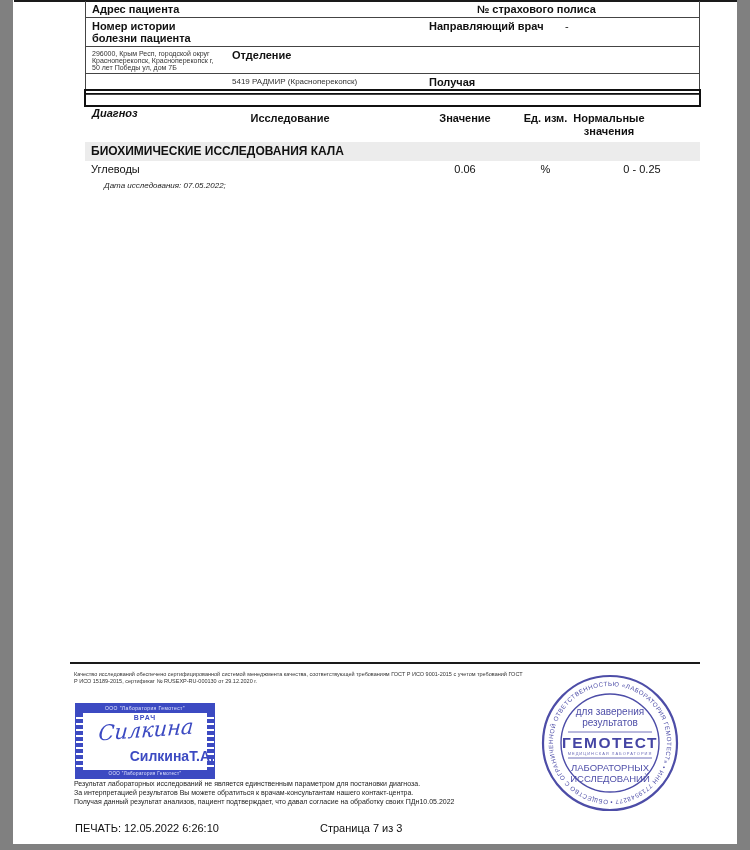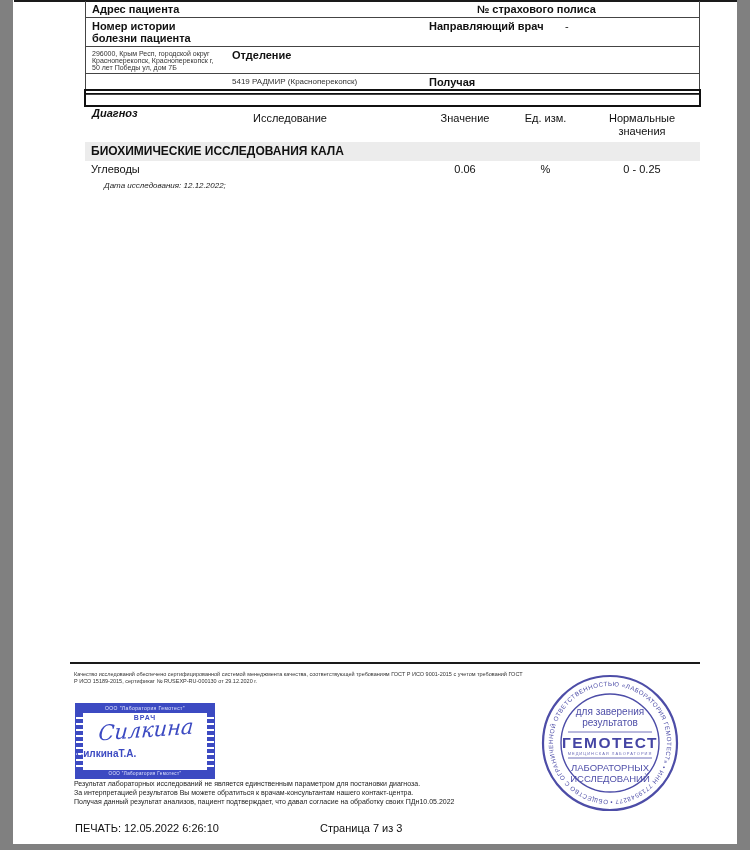--- a/index.html
+++ b/index.html
@@ -24,25 +24,25 @@
   .pcell.val2 { font-size:11px; color:#222; }
   .r1 { min-height:17px;gap:24px; }
   .r2 { min-height:24px; }
   .r3 { min-height:26px; }
   .r4 { min-height:20px; }
 
   .diagbox { position:absolute; left:84px; top:89px; width:617px; height:18px; border:2px solid #111; }
   .diagbox .pcell { padding:16px 6px;font-style:italic; }
 
   
-  .rhead { position:absolute; top:112px; font-size:11px; font-weight:normal; color:#111; text-align:center; }
+  .rhead { position:absolute; top:112px; font-size:11px; font-weight:bold; color:#111; text-align:center; }
   .h-name   { left:85px;  width:410px; }
   .h-value  { left:425px; width:80px; }
   .h-unit   { left:508px; width:75px; }
-  .h-normal { left:592px; width:100px; line-height:13px; }
+  .h-normal { left:559px; width:100px; line-height:13px; }
 
   .sectionband { position:absolute; left:85px; top:142px; width:615px; height:19px; background:#ececec;
                  font-size:12px; font-weight:bold; color:#111; line-height:19px; padding-left:6px; }
 
   .rrow { position:absolute; top:163px; font-size:11px; color:#111; text-align:center; }
   .c-name   { left:91px;  width:330px; text-align:left; font-weight:normal; }
   .c-value  { left:425px; width:80px; }
   .c-unit   { left:508px; width:75px; }
   .c-normal { left:592px; width:100px; }
   .rnote { position:absolute; left:104px; top:181px; font-size:8px; font-style:italic; color:#222;
@@ -58,21 +58,21 @@
   .dstamp .bar { background:#2c3bbd; color:#dfe4ff; font-size:5px; text-align:center; letter-spacing:.4px;
                  height:9px; line-height:9px; overflow:hidden; white-space:nowrap; }
   .dstamp .bar.bottom { position:absolute; bottom:0; left:0; right:0; height:8px; line-height:8px; font-size:4.5px; }
   .dstamp .side { position:absolute; top:9px; bottom:8px; width:7px;
                   background:repeating-linear-gradient(180deg,#2c3bbd 0 4px,rgba(255,255,255,.55) 4px 6px); }
   .dstamp .side.l { left:0; } .dstamp .side.r { right:0; }
   .dstamp .role { text-align:center; font-size:7px; font-weight:bold; margin-top:1px; letter-spacing:1px; }
   .dstamp .sig { position:absolute; left:12px; top:14px; width:116px; text-align:center;
                  font-family:"DejaVu Serif", serif; font-style:italic; font-size:21px;
                  transform:rotate(-4deg) skewX(-8deg); color:#2c3bbd; }
-  .dstamp .dname { position:absolute; left:0; right:0; top:44px; text-align:left; font-size:10px; font-weight:bold; }
+  .dstamp .dname { position:absolute; left:0; right:0; top:44px; text-align:right; font-size:14px; font-weight:bold; }
 
   
   .rstamp { position:absolute; left:540px; top:673px; width:140px; height:140px; opacity:.9; }
 
   .disclaimer { position:absolute; left:74px; top:780px; font-size:7px; line-height:8.8px; color:#222; }
 
   .printline { position:absolute; left:75px; top:822px; font-size:11px; color:#111; }
   .pageno { position:absolute; left:320px; top:822px; font-size:11px; color:#111; }
 </style>
 </head>
@@ -119,21 +119,21 @@
   <div class="rhead h-value">Значение</div>
   <div class="rhead h-unit">Ед. изм.</div>
   <div class="rhead h-normal">Нормальные значения</div>
 
   <div class="sectionband">БИОХИМИЧЕСКИЕ ИССЛЕДОВАНИЯ КАЛА</div>
 
   <div class="rrow c-name">Углеводы</div>
   <div class="rrow c-value">0.06</div>
   <div class="rrow c-unit">%</div>
   <div class="rrow c-normal">0 - 0.25</div>
-  <div class="rnote">Дата исследования: 12.12.2022;</div>
+  <div class="rnote">Дата исследования: 07.05.2022;</div>
 
   <div class="sepline"></div>
   <div class="quality">Качество исследований обеспечено сертифицированной системой менеджмента качества, соответствующей требованиям ГОСТ Р ИСО 9001-2015 с учетом требований ГОСТ Р ИСО 15189-2015, сертификат № RUSEXP-RU-000130 от 29.12.2020 г.</div>
 
   <div class="dstamp">
     <div class="bar">ООО "Лаборатория Гемотест"</div>
     <div class="side l"></div>
     <div class="side r"></div>
     <div class="role">ВРАЧ</div>
     <div class="sig">Силкина</div>

